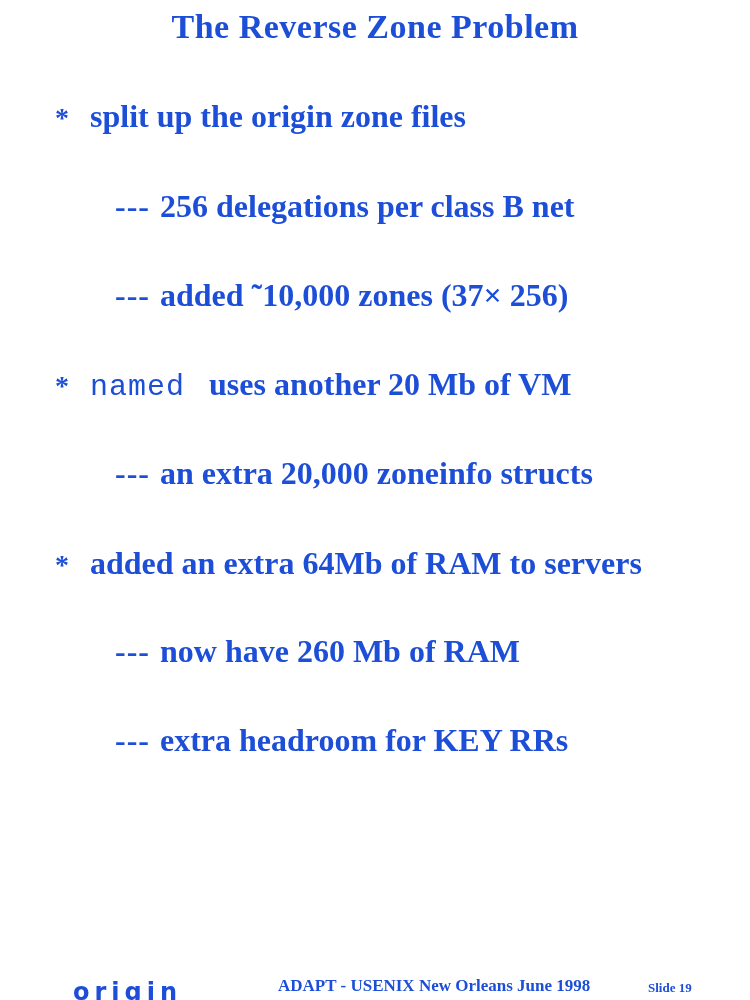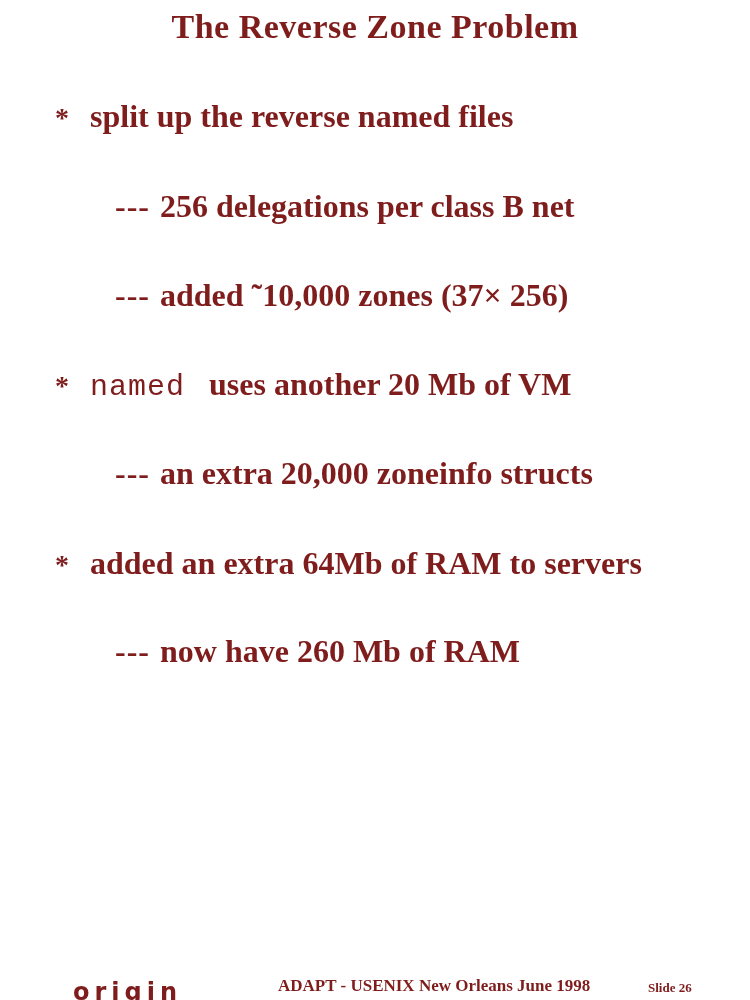--- a/index.html
+++ b/index.html
@@ -5,21 +5,21 @@
   html, body {
     margin: 0;
     padding: 0;
     background: #ffffff;
   }
   .slide {
     position: relative;
     width: 750px;
     height: 1000px;
     background: #ffffff;
-    color: #7f1d1d;
+    color: #1d4ed8;
     font-family: "Liberation Serif", serif;
     overflow: hidden;
   }
   .title {
     position: absolute;
     top: 8px;
     left: 0;
     width: 100%;
     text-align: center;
     font-size: 34px;
@@ -83,21 +83,21 @@
   }
 </style>
 </head>
 <body>
 
 <div class="slide">
 
   <div class="title">The Reverse Zone Problem</div>
 
   <div class="line lvl1" style="top:98px">
-    <span class="marker">*</span><span>split up the reverse named files</span>
+    <span class="marker">*</span><span>split up the origin zone files</span>
   </div>
 
   <div class="line lvl2" style="top:188px">
     <span class="marker">---</span><span>256 delegations per class B net</span>
   </div>
 
   <div class="line lvl2" style="top:277px">
     <span class="marker">---</span><span>added ˜10,000 zones (37× 256)</span>
   </div>
 
@@ -110,20 +110,23 @@
   </div>
 
   <div class="line lvl1" style="top:545px">
     <span class="marker">*</span><span>added an extra 64Mb of RAM to servers</span>
   </div>
 
   <div class="line lvl2" style="top:633px">
     <span class="marker">---</span><span>now have 260 Mb of RAM</span>
   </div>
 
+  <div class="line lvl2" style="top:722px">
+    <span class="marker">---</span><span>extra headroom for KEY RRs</span>
+  </div>
 
   <div class="footer">
     <div class="logo">origin</div>
     <div class="footer-center">ADAPT - USENIX New Orleans June 1998</div>
-    <div class="footer-right">Slide 26</div>
+    <div class="footer-right">Slide 19</div>
   </div>
 
 </div>
 
 </body></html>

